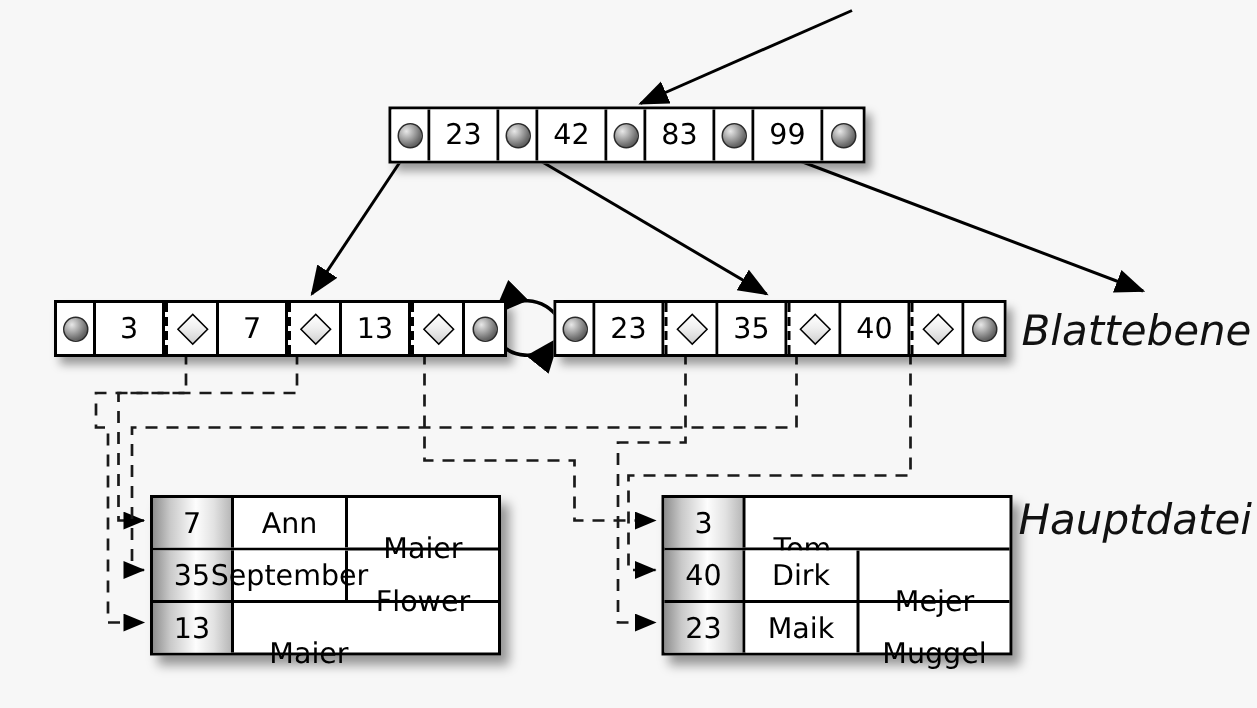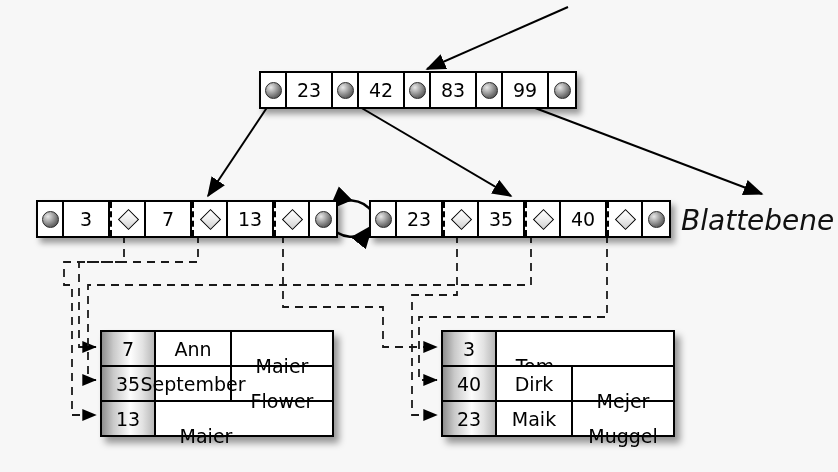--- a/index.html
+++ b/index.html
@@ -223,14 +223,15 @@
       <div class="tc surcol">Mejer</div>
     </div>
     <div class="trow">
       <div class="tc keycol">23</div>
       <div class="tc namecol">Maik</div>
       <div class="tc surcol">Muggel</div>
     </div>
   </div>
 
   <div class="caption" style="left:681px;top:204px;">Blattebene</div>
+  <div class="caption" style="left:679px;top:330px;">Hauptdatei</div>
 
 </div>
 
 </body></html>

